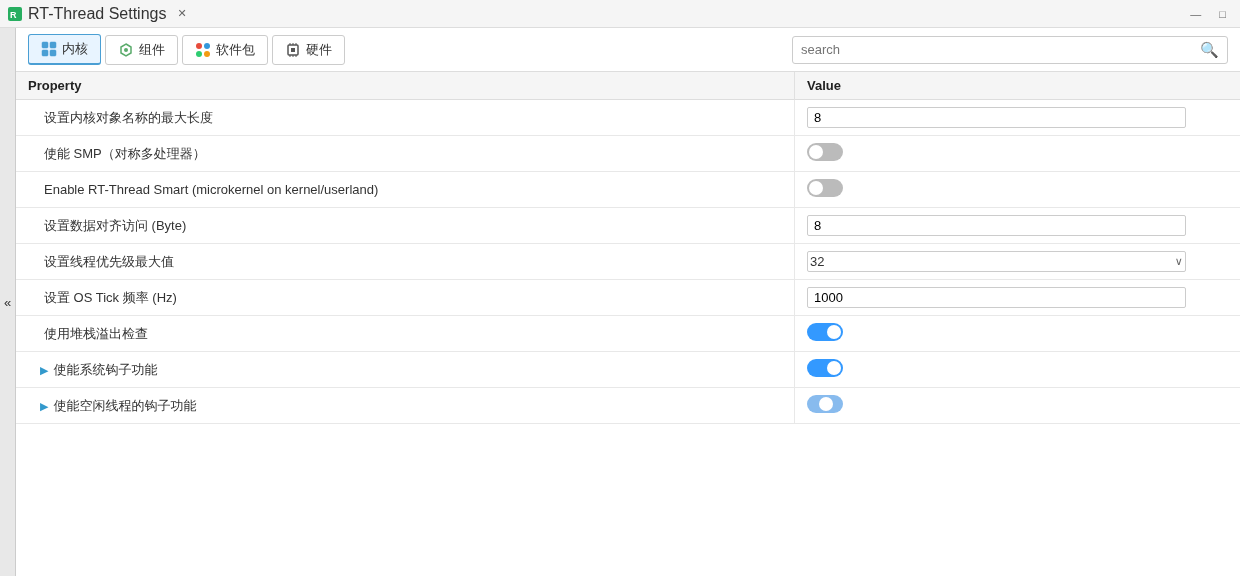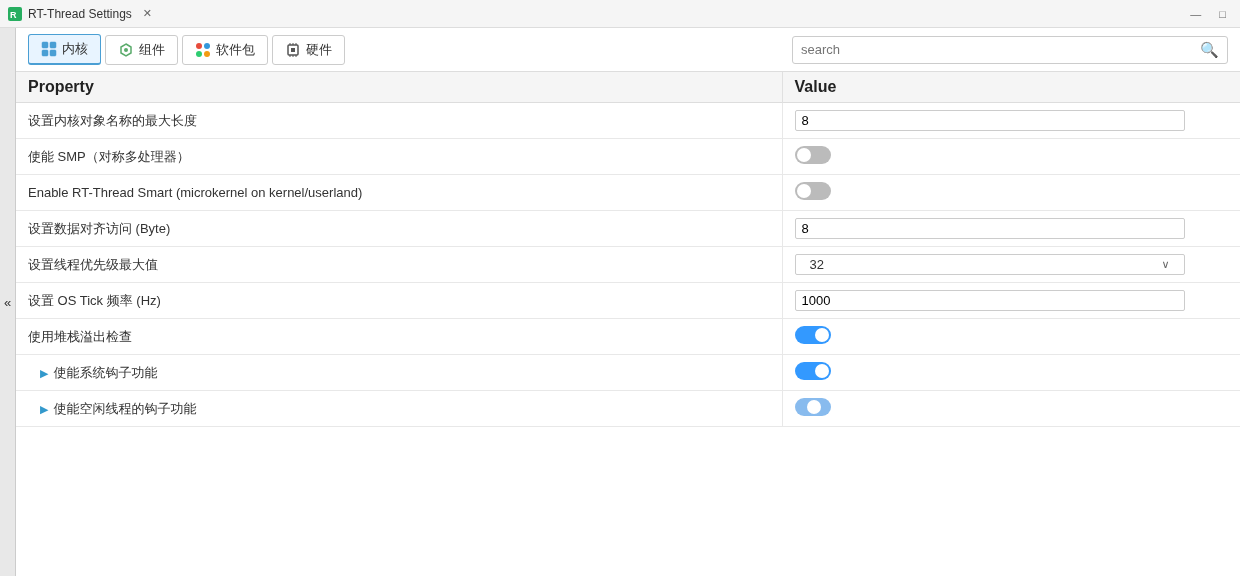--- a/index.html
+++ b/index.html
@@ -26,21 +26,21 @@
     .title-bar-left {
       display: flex;
       align-items: center;
       gap: 6px;
     }
     .title-bar-icon {
       width: 14px;
       height: 14px;
     }
     .title-bar-title {
-      font-size: 12px;
+      font-size: 16px;
       color: #333;
     }
     .title-bar-close {
       font-size: 11px;
       color: #666;
       cursor: pointer;
       padding: 2px 5px;
     }
     .title-bar-controls {
       display: flex;
@@ -154,42 +154,42 @@
       border-collapse: collapse;
     }
     .settings-table thead tr {
       background: #f5f5f5;
       border-bottom: 1px solid #ddd;
     }
     .settings-table thead th {
       text-align: left;
       padding: 6px 12px;
       font-weight: 600;
-      font-size: 16px;
+      font-size: 13px;
       color: #222;
       border-right: 1px solid #e0e0e0;
       margin-top: 12px;
     }
     .settings-table thead th:last-child {
       border-right: none;
     }
     .settings-table tbody tr {
       border-bottom: 1px solid #e8e8e8;
     }
     .settings-table tbody td {
       padding: 7px 12px;
       font-size: 13px;
       vertical-align: middle;
     }
     .settings-table tbody td:first-child {
       border-right: 1px solid #e8e8e8;
       color: #333;
     }
     .settings-table tbody td.indented {
-      padding-left: 12px;
+      padding-left: 28px;
     }
 
     
     .expandable-row td:first-child {
       padding-left: 24px;
     }
     .expand-arrow {
       color: #3399cc;
       font-size: 11px;
       margin-right: 5px;
@@ -237,21 +237,21 @@
       background: #fff;
     }
 
     
     .cell-dropdown {
       display: flex;
       align-items: center;
       justify-content: space-between;
       border: 1px solid #ccc;
       border-radius: 2px;
-      padding: 2px 14px;
+      padding: 2px 2px;
       width: 90%;
       background: #fff;
       cursor: pointer;
     }
     .cell-dropdown-chevron {
       color: #666;
       font-size: 11px;
     }
 
     

